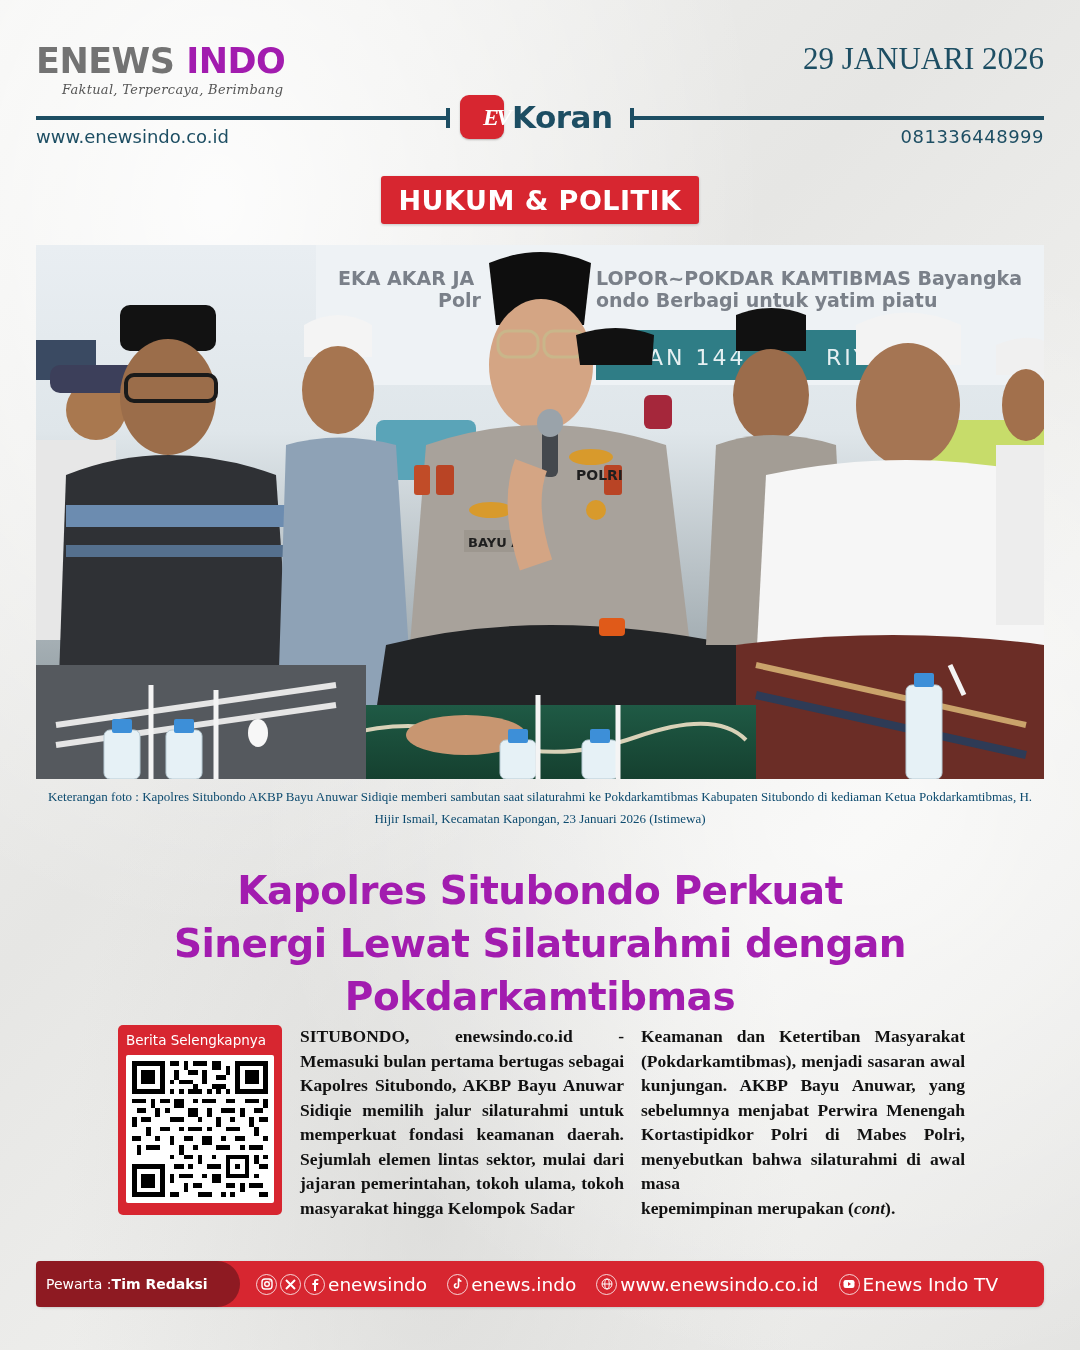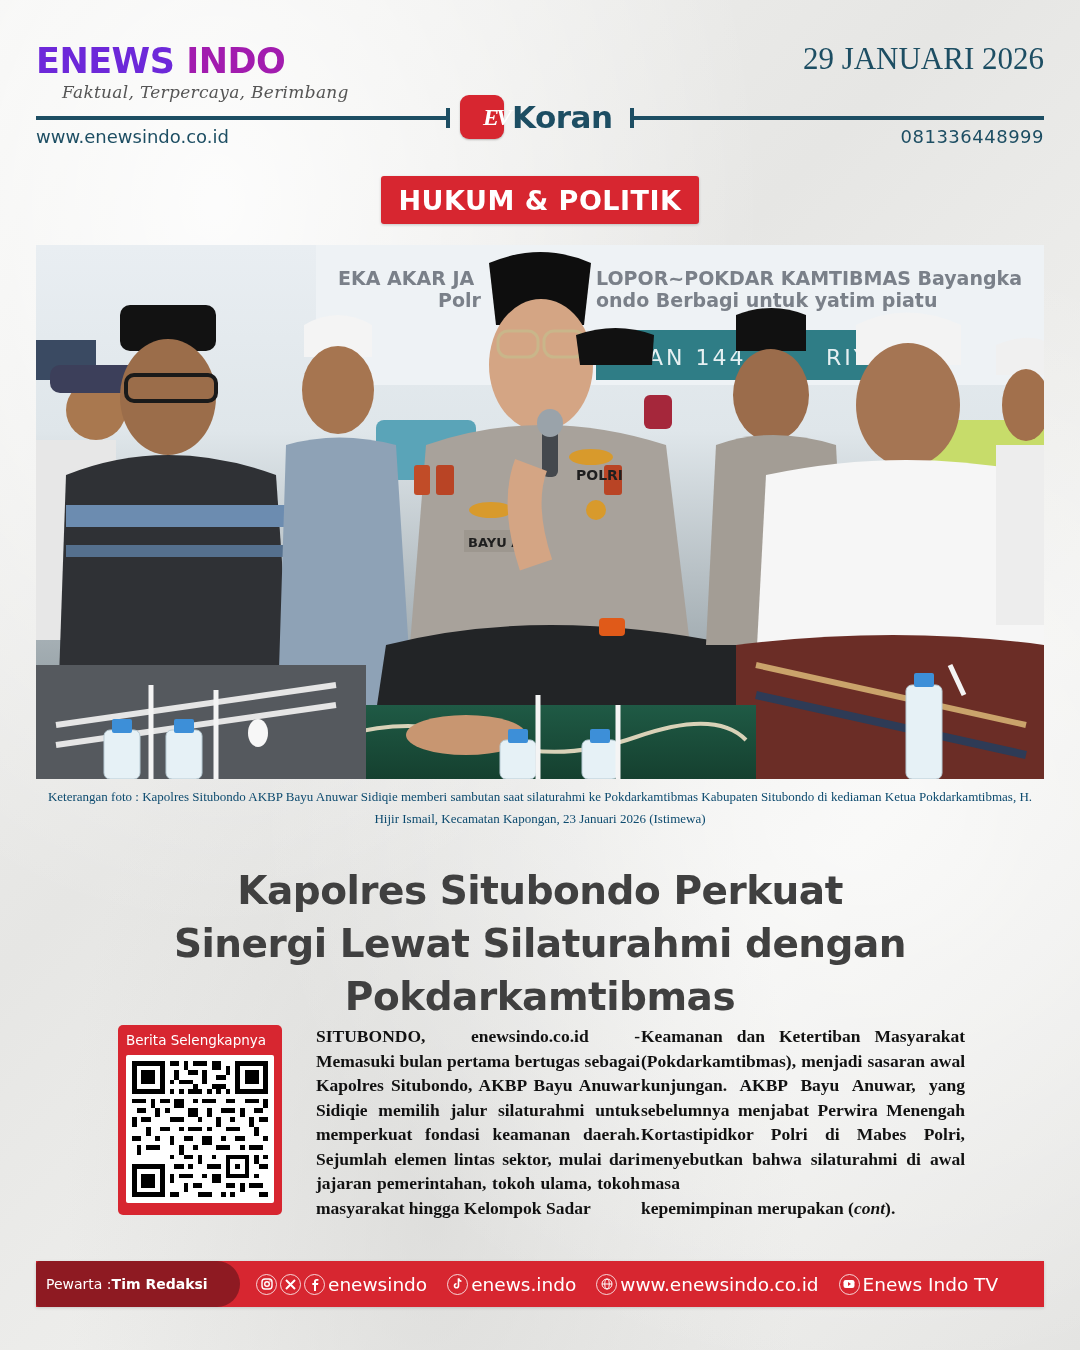--- a/index.html
+++ b/index.html
@@ -12,23 +12,23 @@
       radial-gradient(ellipse at 80% 60%, rgba(255,255,255,0.6) 0%, rgba(255,255,255,0) 50%),
       radial-gradient(ellipse at 40% 90%, rgba(210,210,208,0.6) 0%, rgba(210,210,208,0) 40%),
       linear-gradient(135deg, #f3f3f1 0%, #e6e6e4 40%, #f1f1ef 70%, #e4e4e2 100%);
     font-family: "Liberation Sans", sans-serif;
     color: #111;
   }
 
   
   .brand { position: absolute; left: 36px; top: 44px; }
   .brand-name { font-family: "DejaVu Sans", sans-serif; font-weight: bold; font-size: 35px; letter-spacing: -0.5px; line-height: 1; }
-  .brand-name .red { color: #6d28d9; text-align: center; }
+  .brand-name .red { color: #737373; text-align: center; }
   .brand-name .blue { color: #a21caf; }
-  .brand-tagline { font-family: "DejaVu Serif", serif; font-style: italic; font-size: 17px; color: #555; margin-left: 26px; margin-top: 3px; letter-spacing: 0.3px; }
+  .brand-tagline { font-family: "DejaVu Serif", serif; font-style: italic; font-size: 13px; color: #555; margin-left: 26px; margin-top: 3px; letter-spacing: 0.3px; }
 
   .dateblock { position: absolute; right: 36px; top: 44px; text-align: right; color: #1d4e63; font-family: "Liberation Serif", serif; }
   .dateblock .day { font-size: 31px; font-weight: bold; line-height: 30px; letter-spacing: 0.5px; }
   .dateblock .date { font-size: 31px; line-height: 30px; }
 
   .rule { position: absolute; top: 116px; height: 4px; background: #1d4e63; }
   .rule.left { left: 36px; width: 414px; }
   .rule.right { left: 630px; width: 414px; }
   .rule-cap { position: absolute; top: 108px; width: 4px; height: 20px; background: #1d4e63; }
 
@@ -43,37 +43,37 @@
   .category { position: absolute; left: 381px; top: 176px; width: 318px; height: 48px; background: #d72630; border-radius: 3px; color: #fff; font-family: "DejaVu Sans", sans-serif; font-weight: bold; font-size: 27px; display: flex; align-items: center; justify-content: center; letter-spacing: 0.5px; box-shadow: 0 1px 3px rgba(0,0,0,0.2); text-align: right; }
 
   
   .photo { position: absolute; left: 36px; top: 245px; width: 1008px; height: 534px; overflow: hidden; background: #8a8f94; }
   .photo svg { display: block; }
 
   
   .caption { position: absolute; left: 36px; top: 786px; width: 1008px; text-align: center; font-family: "Liberation Serif", serif; font-size: 13px; line-height: 22px; color: #0c4a6e; }
 
   
-  .headline { position: absolute; left: 60px; top: 864px; width: 960px; text-align: center; font-family: "DejaVu Sans", sans-serif; font-weight: bold; font-size: 39px; line-height: 53px; color: #404040; letter-spacing: -0.5px; }
+  .headline { position: absolute; left: 60px; top: 864px; width: 960px; text-align: center; font-family: "DejaVu Sans", sans-serif; font-weight: bold; font-size: 39px; line-height: 53px; color: #a21caf; letter-spacing: -0.5px; }
 
   
   .qr-card { position: absolute; left: 118px; top: 1025px; width: 164px; height: 190px; background: #d72630; border-radius: 5px; padding: 7px 8px; }
   .qr-title { color: #fff; font-family: "DejaVu Sans", sans-serif; font-size: 13.5px; margin-bottom: 7px; white-space: nowrap; }
   .qr-box { width: 148px; height: 148px; background: #fff; border-radius: 2px; padding: 6px; }
   .qr-box svg { display: block; }
 
   
   .col { position: absolute; top: 1024px; width: 324px; font-family: "Liberation Serif", serif; font-weight: bold; font-size: 17.5px; line-height: 24.5px; text-align: justify; color: #111; }
-  .col.left { left: 316px; }
+  .col.left { left: 300px; }
   .col.right { left: 641px; }
   .col.right .last-line { text-align: left; }
   .col em { font-style: italic; }
 
   
-  .footer { position: absolute; left: 36px; top: 1261px; width: 1008px; height: 46px; background: #d72630; border-radius: 0; display: flex; align-items: center; color: #fff; box-shadow: 0 1px 3px rgba(0,0,0,0.15); }
+  .footer { position: absolute; left: 36px; top: 1261px; width: 1008px; height: 46px; background: #d72630; border-radius: 8px; display: flex; align-items: center; color: #fff; box-shadow: 0 1px 3px rgba(0,0,0,0.15); }
   .reporter { height: 46px; width: 204px; background: #8e1a22; border-radius: 4px 24px 24px 4px; display: flex; align-items: center; padding-left: 10px; font-family: "DejaVu Sans", sans-serif; font-size: 14px; white-space: nowrap; }
   .reporter b { font-weight: bold; }
   .social { display: flex; align-items: center; margin-left: 16px; font-family: "DejaVu Sans", sans-serif; font-size: 18.5px; white-space: nowrap; }
   .social-group { display: flex; align-items: center; gap: 3px; margin-right: 20px; }
   .ic { width: 21px; height: 21px; border: 1.2px solid rgba(255,255,255,0.8); border-radius: 50%; display: inline-flex; align-items: center; justify-content: center; font-size: 11px; line-height: 1; font-weight: bold; }
   .ic svg { display: block; }
 </style>
 </head>
 <body>
 

